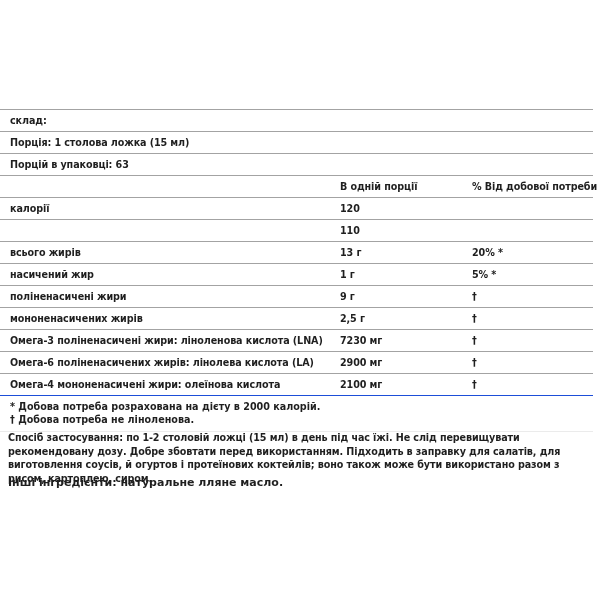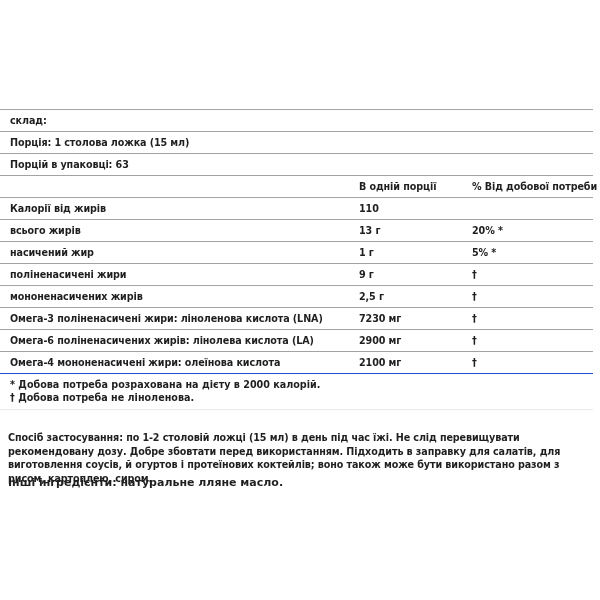--- a/index.html
+++ b/index.html
@@ -3,21 +3,21 @@
 <meta charset="utf-8">
 <style>
   html, body { margin:0; padding:0; background:#ffffff; }
   body { width:600px; height:600px; position:relative; overflow:hidden;
          font-family:"DejaVu Sans", "Liberation Sans", sans-serif; color:#1f1f1f; }
   .wrap { position:absolute; left:0; top:109px; width:593px; }
   .row { position:relative; height:21px; border-top:1px solid #a3a3a3; box-sizing:content-box; }
   .cell { position:absolute; top:0; height:21px; line-height:21px; font-size:9.6px; font-weight:bold;
           white-space:nowrap; letter-spacing:-0.1px; }
   .c1 { left:10px; }
-  .c2 { left:359px; }
+  .c2 { left:340px; }
   .c3 { left:472px; }
   .foot { position:relative; padding:4px 10px 5px 10px; font-size:9.6px; font-weight:bold; line-height:13px;
           border-top:1px solid #1d4ed8; border-bottom:1px solid #ebebeb; }
   .usage { position:absolute; left:8px; top:431px; width:585px; font-size:9.6px; font-weight:bold; line-height:13.5px;
            letter-spacing:-0.1px; }
   .other { position:absolute; left:8px; top:476px; font-size:11px; font-weight:bold; line-height:13px; }
 </style>
 </head>
 <body>
 
@@ -31,21 +31,25 @@
   <div class="row">
     <span class="cell c1">Порцій в упаковці: 63</span>
   </div>
   <div class="row">
     <span class="cell c1"></span>
     <span class="cell c2">В одній порції</span>
     <span class="cell c3">% Від добової потреби</span>
   </div>
 
   <div class="row">
-    <span class="cell c1">Калорії від жирів</span>
+    <span class="cell c1">калорії</span>
+    <span class="cell c2">120</span>
+    <span class="cell c3"></span>
+  </div>
+  <div class="row">
     <span class="cell c2">110</span>
     <span class="cell c3"></span>
   </div>
   <div class="row">
     <span class="cell c1">всього жирів</span>
     <span class="cell c2">13 г</span>
     <span class="cell c3">20% *</span>
   </div>
   <div class="row">
     <span class="cell c1">насичений жир</span>

